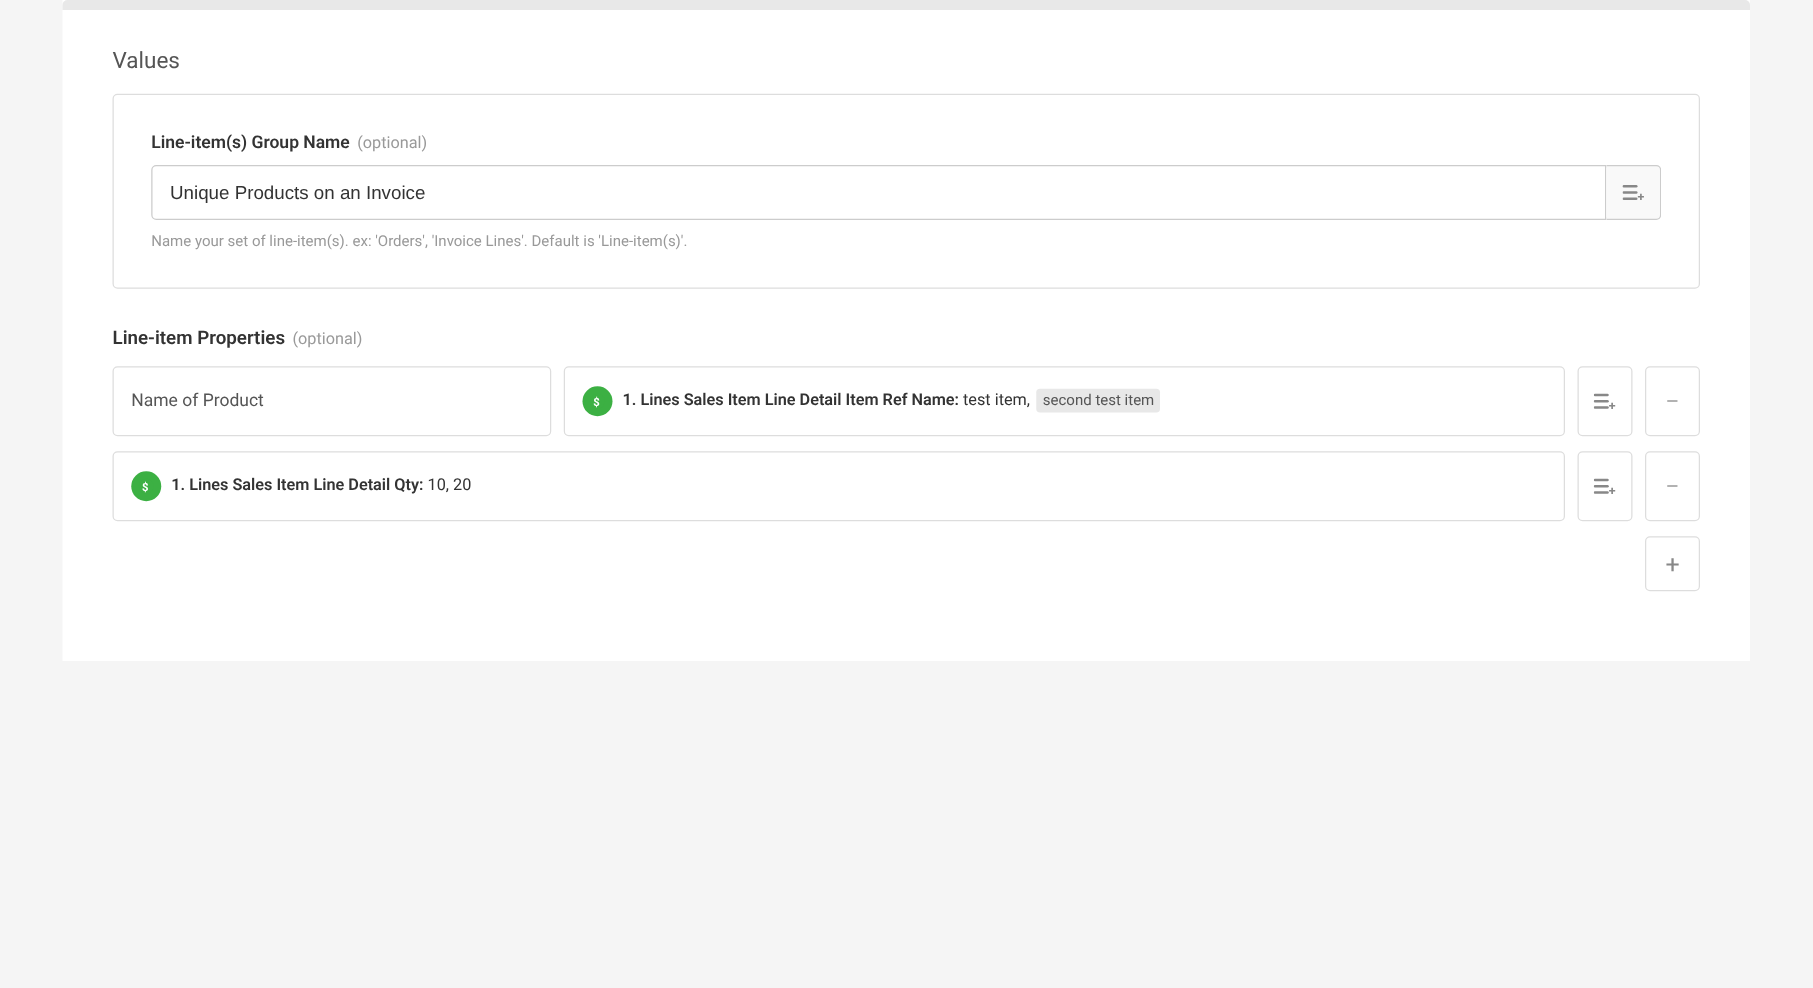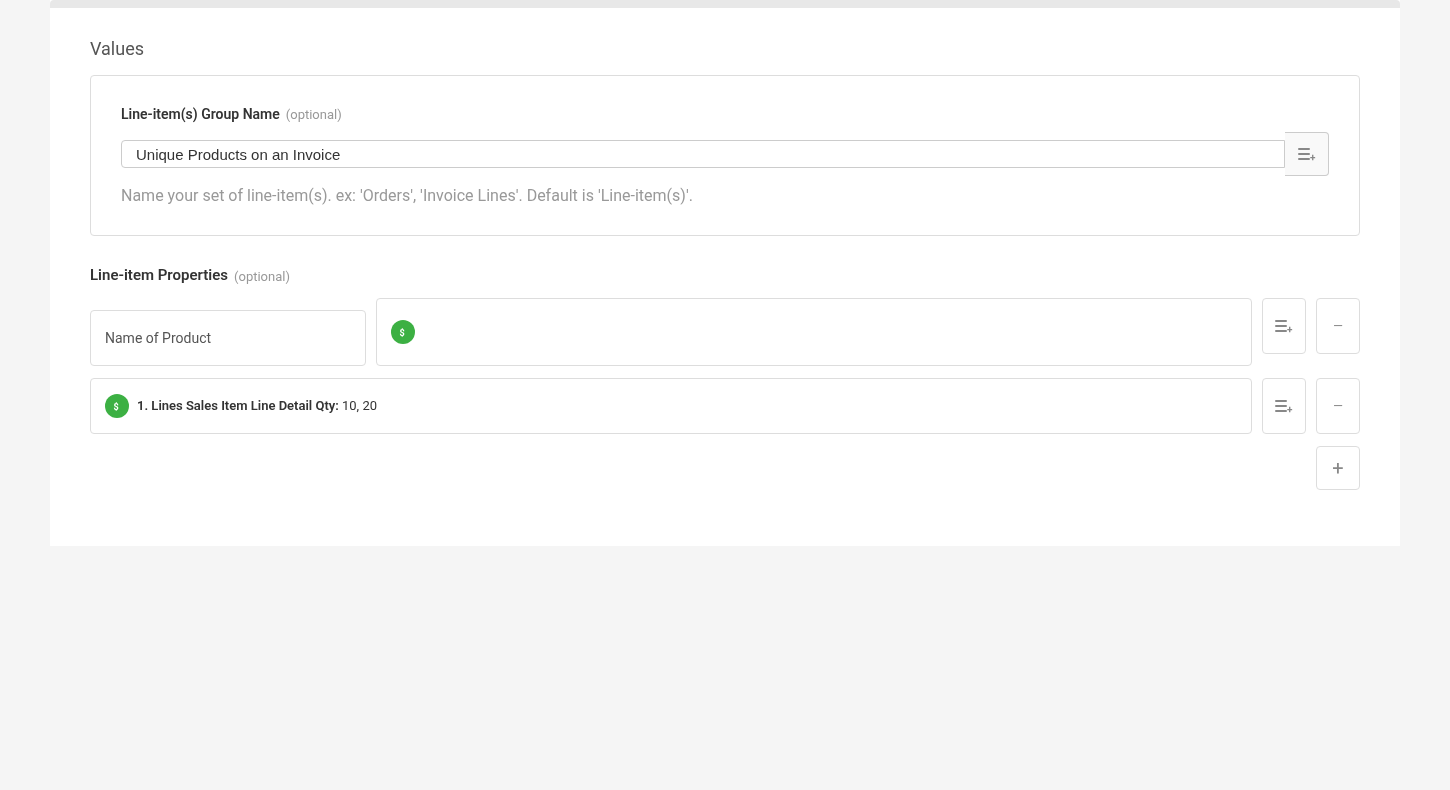--- a/index.html
+++ b/index.html
@@ -58,38 +58,38 @@
       gap: 0;
     }
     .text-input {
       flex: 1;
       border: 1px solid #ccc;
       border-radius: 4px 0 0 4px;
       padding: 10px 14px;
       font-size: 15px;
       color: #333;
       outline: none;
-      height: 28px;
+      height: 44px;
     }
     .input-action-btn {
       border: 1px solid #ccc;
       border-left: none;
       background: #f9f9f9;
       width: 44px;
       height: 44px;
       display: flex;
       align-items: center;
       justify-content: center;
       cursor: pointer;
       border-radius: 0 4px 4px 0;
       color: #888;
     }
     .hint-text {
       margin-top: 10px;
-      font-size: 16px;
+      font-size: 12px;
       color: #999;
     }
 
     
     .section-subtitle {
       font-size: 15px;
       font-weight: 600;
       color: #333;
       margin-bottom: 14px;
       display: flex;
@@ -101,32 +101,31 @@
       color: #999;
       font-size: 13px;
     }
     .property-row {
       display: flex;
       align-items: stretch;
       gap: 10px;
       margin-bottom: 12px;
     }
     .property-name-box {
-      width: 276px;
+      width: 351px;
       min-height: 56px;
       border: 1px solid #ddd;
       border-radius: 4px;
       padding: 10px 14px;
       font-size: 14px;
       color: #555;
       display: flex;
       align-items: center;
       background: #fff;
       flex-shrink: 0;
-      margin-top: 12px;
     }
     .property-value-box {
       flex: 1;
       min-height: 56px;
       border: 1px solid #ddd;
       border-radius: 4px;
       padding: 10px 14px;
       font-size: 14px;
       color: #333;
       display: flex;
@@ -258,20 +257,24 @@
       <div class="property-name-box">
         <span>Name of Product</span>
       </div>
       <div class="property-value-box">
         <div class="green-icon">
           <svg viewBox="0 0 14 14" fill="white" xmlns="http://www.w3.org/2000/svg">
             <circle cx="7" cy="7" r="6" fill="#3cb043"></circle>
             <text x="3.5" y="10.5" font-size="9" fill="white" font-weight="bold">$</text>
           </svg>
         </div>
+        <div class="value-text">
+          <strong>1. Lines Sales Item Line Detail Item Ref Name:</strong><span> test item,</span>
+          <span class="value-tag">second test item</span>
+        </div>
       </div>
       <div class="add-btn">
         <svg width="18" height="16" viewBox="0 0 18 16" fill="none" xmlns="http://www.w3.org/2000/svg">
           <rect x="0" y="2" width="12" height="2" rx="1" fill="#888"></rect>
           <rect x="0" y="7" width="12" height="2" rx="1" fill="#888"></rect>
           <rect x="0" y="12" width="12" height="2" rx="1" fill="#888"></rect>
           <text x="12" y="15" font-size="10" fill="#888" font-weight="bold">+</text>
         </svg>
       </div>
       <div class="remove-btn">

